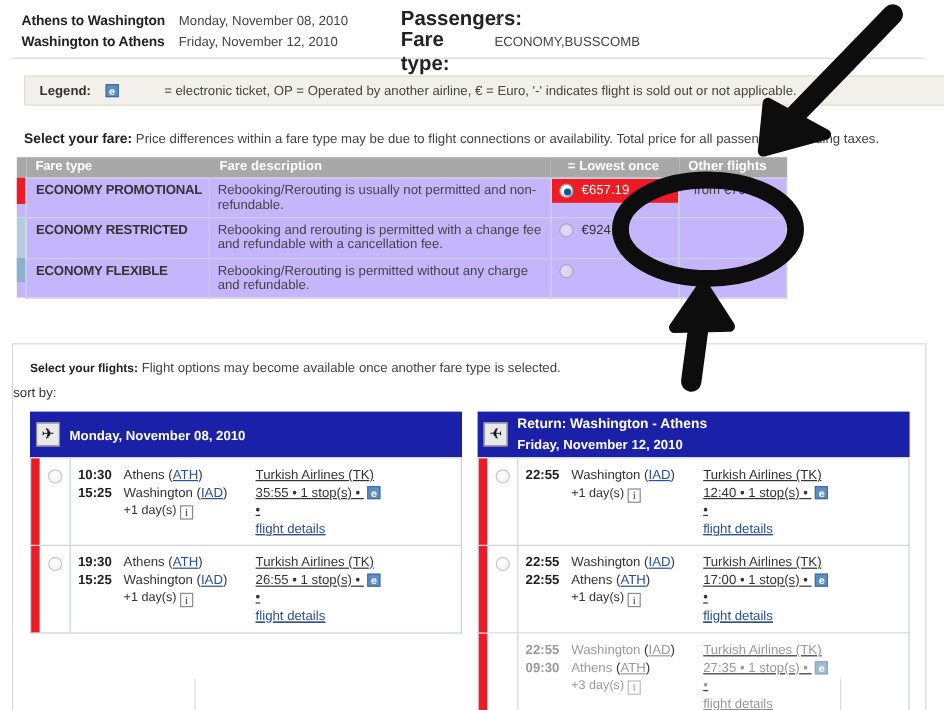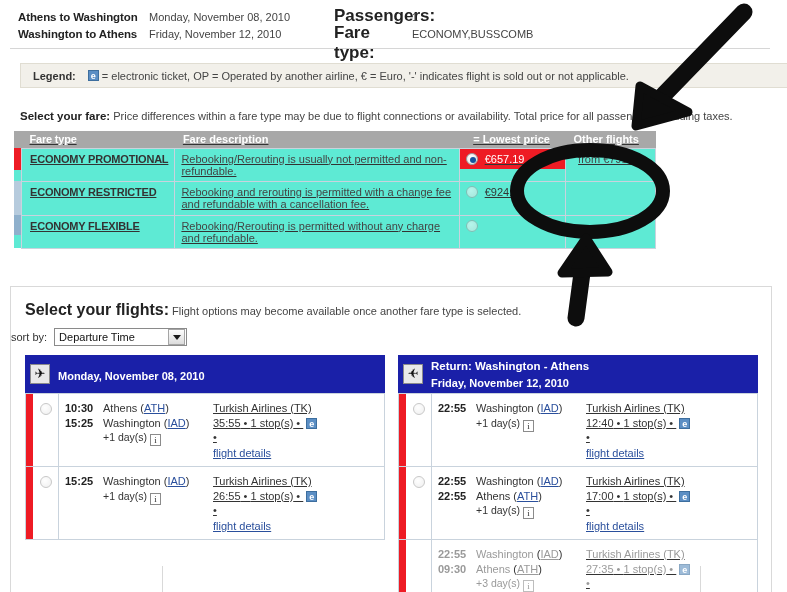--- a/index.html
+++ b/index.html
@@ -29,47 +29,46 @@
     margin-left: 10px;
   }
 
   
   .legend-box {
     margin: 14px 0 0 20px; width: 768px; height: 25px;
     background: #f2f0ea; border: 1px solid #e0ddd2;
     display: flex; align-items: center; padding-left: 12px;
   }
   .legend-title { font-weight: bold; color: #333; margin-right: 9px; }
-  .legend-text { color: #444; }
+  .legend-text { color: #444; margin-left: 35px; }
   .eticket-badge {
     display: inline-block; background: #5b8ec4; color: #fff;
     font-size: 9px; font-weight: bold; width: 11px; height: 11px;
     line-height: 11px; text-align: center; vertical-align: middle;
     margin: 0 3px; border: 1px solid #3d6e9e;
   }
 
   
   .select-fare {
     margin: 22px 0 0 20px; width: 750px; color: #444;
   }
   .select-fare b { color: #222; font-size: 11.5px; }
 
   
   .fare-table {
     margin: 9px 0 0 14px; width: 642px;
     border-collapse: collapse;
-    text-decoration: underline;
   }
   .fare-table th {
     background: #a8a8a8; color: #ffffff; text-align: left;
     font-size: 11px; font-weight: bold; height: 17px;
     padding: 1px 0 2px 8px; border: none;
   }
   .fare-table td {
-    border: 1px solid #c9d3dd; background: #5eead4;
+    border: 1px solid #c9d3dd; background: #c4b5fd;
     font-size: 11px; vertical-align: top; padding: 4px 6px;
   }
   .col-marker { width: 7px; padding: 0 !important; border: none !important; }
   .marker-bar { width: 7px; height: 100%; min-height: 20px; }
   .fare-name {
     width: 148px; font-weight: bold; color: #333; font-size: 11px;
     letter-spacing: -0.2px; white-space: nowrap; padding-left: 8px !important;
   }
   .fare-desc { width: 370px; color: #444; }
   .col-price { width: 124px; padding: 0 !important; }
@@ -91,21 +90,21 @@
     width: 6px; height: 6px; border-radius: 50%; background: #14559e;
   }
   .radio.dim { opacity: 0.55; }
 
   
   .flights-panel {
     position: absolute; left: 10px; top: 286px; width: 762px; height: 306px;
     border: 1px solid #d9d9d9; border-bottom: none; background: #ffffff;
   }
   .sel-flights { margin: 14px 0 0 14px; color: #444; }
-  .sel-flights b { color: #222; font-size: 16px; }
+  .sel-flights b { color: #222; font-size: 10px; }
 
   .sortbar {
     display: flex; align-items: center; justify-content: flex-start;
     margin: 9px 28px 0 0; gap: 7px;
   }
   .sortbar .lbl { color: #333; font-size: 11px; }
   .select-box {
     width: 133px; height: 18px; border: 1px solid #8a8a8a;
     background: #ffffff; display: flex; align-items: center;
     justify-content: space-between; padding-left: 4px; font-size: 11px;
@@ -216,21 +215,21 @@
     <b>Select your fare:</b>
     <span>Price differences within a fare type may be due to flight connections or availability. Total price for all passengers including taxes.</span>
   </div>
 
   <table class="fare-table">
     <thead>
       <tr>
         <th class="col-marker"></th>
         <th class="fare-name">Fare type</th>
         <th class="fare-desc">Fare description</th>
-        <th class="col-price" style="padding-left:14px !important;">= Lowest price</th>
+        <th class="col-price" style="padding-left:14px !important;">= Lowest once</th>
         <th class="col-other">Other flights</th>
       </tr>
     </thead>
     <tbody>
 
       <tr>
         <td class="col-marker">
           <div class="marker-bar" style="height:22px;background:#ee1b24;"></div>
         </td>
         <td class="fare-name">ECONOMY PROMOTIONAL</td>
@@ -277,26 +276,20 @@
   </table>
 
   <div class="flights-panel">
     <div class="sel-flights">
       <b>Select your flights:</b>
       <span>Flight options may become available once another fare type is selected.</span>
     </div>
 
     <div class="sortbar">
       <span class="lbl">sort by:</span>
-      <div class="select-box">
-        <span>Departure Time</span>
-        <span class="select-arrow">
-            <i></i>
-          </span>
-      </div>
     </div>
 
     <div class="legs">
 
       <div class="leg">
         <div class="leg-head">
           <span class="plane-icon">✈</span>
           <span class="leg-head-text">
             <span class="t2">Monday, November 08, 2010</span>
           </span>
@@ -319,20 +312,21 @@
             <div class="details"><a href="#">flight details</a></div>
           </div>
         </div>
 
         <div class="flight-row">
           <div class="fr-bar"></div>
           <div class="fr-radio">
             <span class="radio dim"></span>
           </div>
           <div class="fr-times">
+            <div class="ln"><span class="tm">19:30</span><span class="city">Athens</span> (<a href="#">ATH</a>)</div>
             <div class="ln"><span class="tm">15:25</span><span class="city">Washington</span> (<a href="#">IAD</a>)</div>
             <div class="fr-days"><span>+1 day(s)</span> <span class="ibox">i</span></div>
           </div>
           <div class="fr-info">
             <div class="airline">Turkish Airlines (TK)</div>
             <div class="meta"><span>26:55</span> • <span>1 stop(s)</span> • <span class="eticket-badge">e</span></div>
             <div class="meta">•</div>
             <div class="details"><a href="#">flight details</a></div>
           </div>
         </div>

